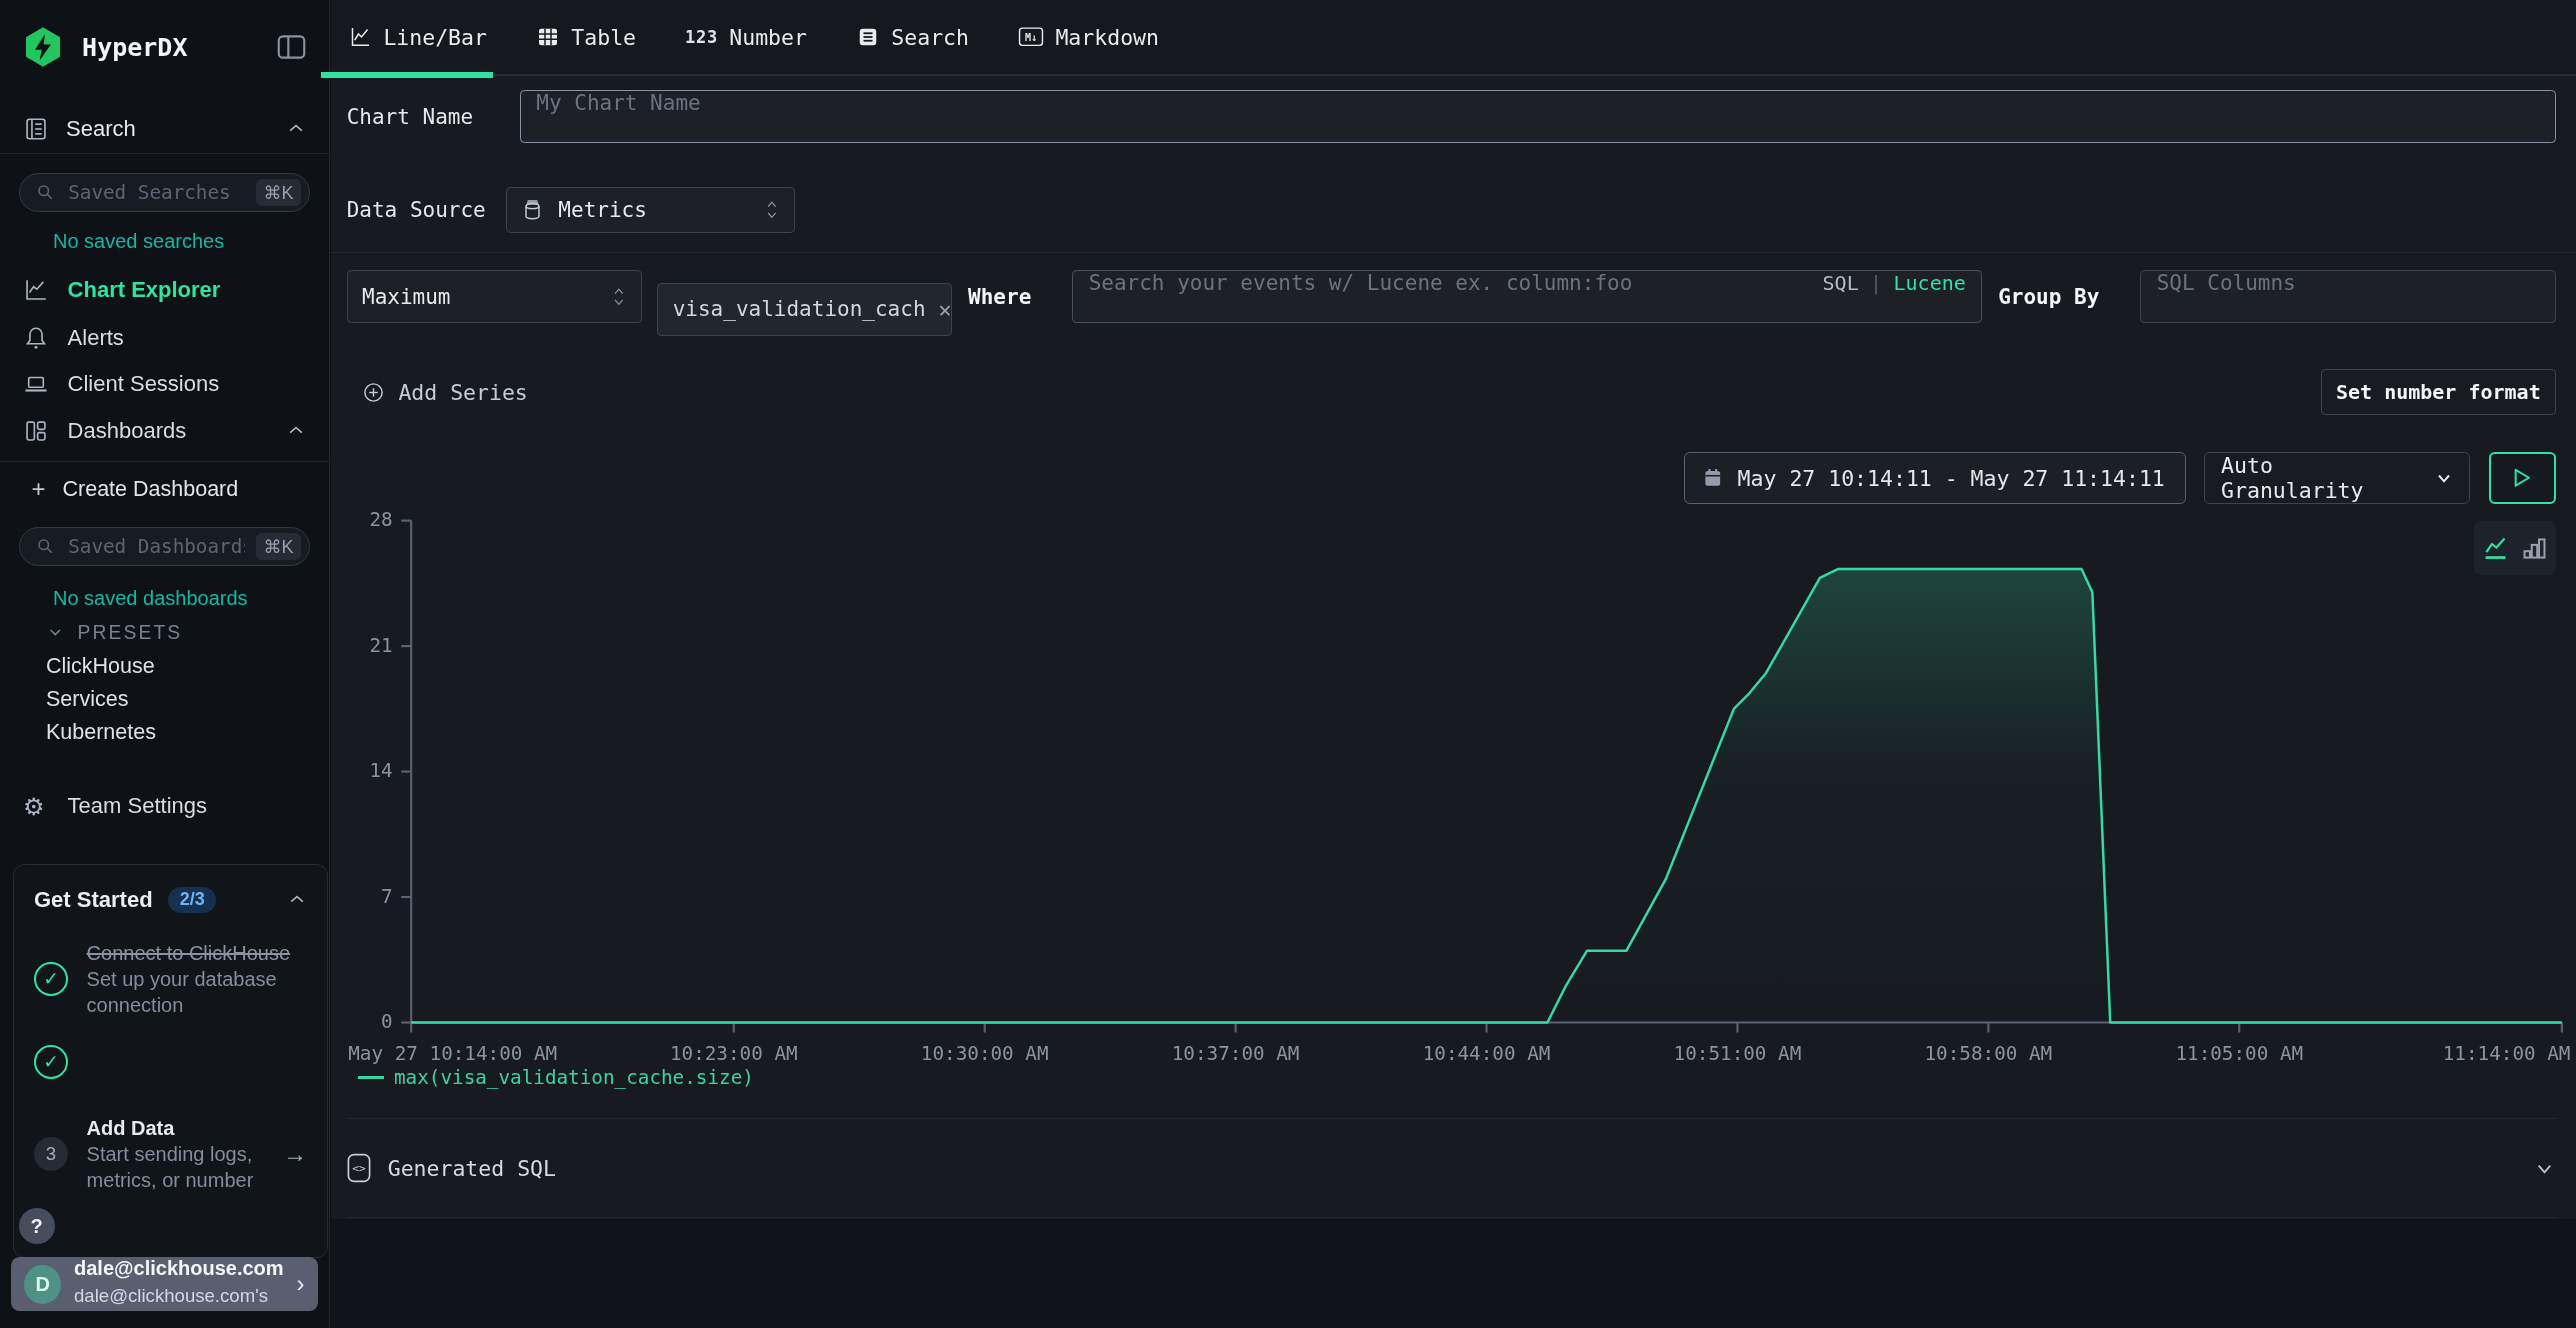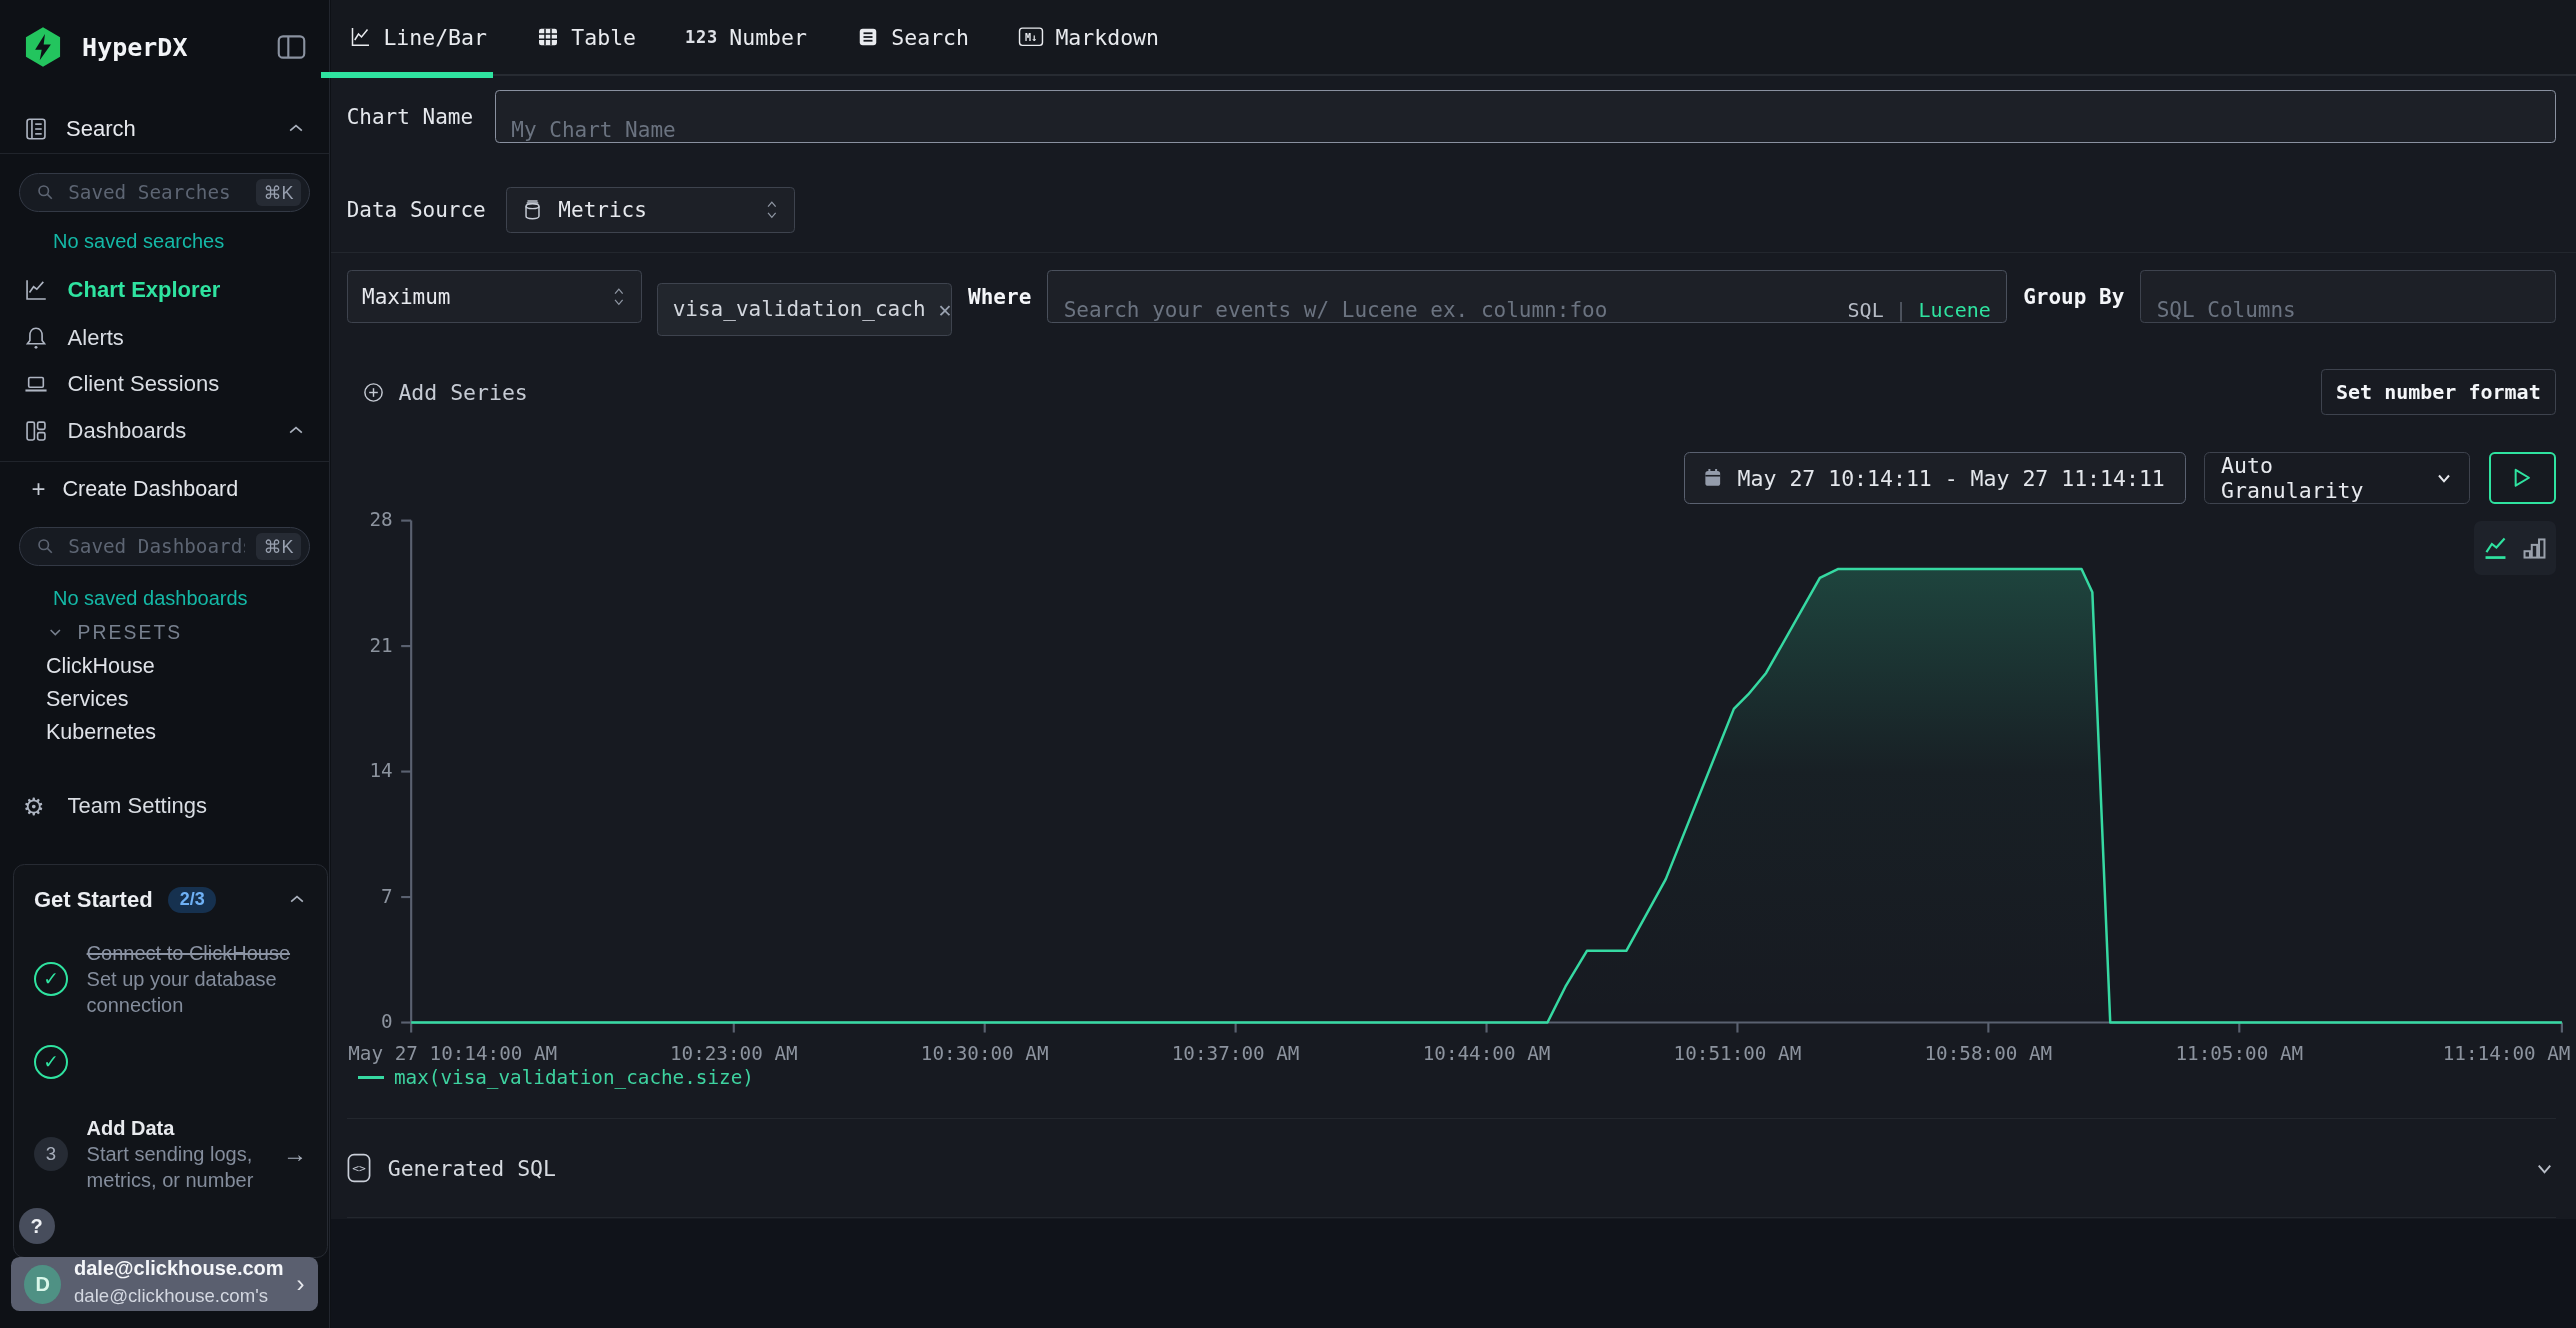--- a/index.html
+++ b/index.html
@@ -88,22 +88,22 @@
   .tab .ticon { display:flex; color:#dfe2e8; }
   .tab.active::after { content:""; position:absolute; left:-27px; right:-5.7px; bottom:-2.9px;
                        height:5.7px; background:#2fe3a0; }
   .num-glyph { font-size:17px; font-weight:bold; letter-spacing:0.7px; }
 
   .form-label { font-family:"DejaVu Sans Mono",monospace; font-size:21px; color:#e4e7ec; }
   .bold-label { font-family:"DejaVu Sans Mono",monospace; font-size:21px; font-weight:bold; color:#f4f6f9; }
   .row { position:absolute; left:15.7px; right:20px; display:flex; align-items:center; }
   .row-chart-name { top:90px; height:53px; gap:21.5px; }
   .tinput { background:#1d2027; border:1.4px solid #3e434e; border-radius:4.3px; height:53px;
-            display:flex; align-items:flex-end; padding:0 15.7px;
-            font-family:"DejaVu Sans Mono",monospace; font-size:21px; color:#dfe3ea; }
+            display:flex; align-items:flex-start; padding:0 15.7px;
+            font-family:"DejaVu Sans Mono",monospace; font-size:21px; color:#dfe3ea;margin-left:25px; }
   .tinput input { flex:1; background:transparent; border:none; outline:none; color:#dfe3ea;
                   font-family:"DejaVu Sans Mono",monospace; font-size:21px; min-width:0; }
   .tinput input::placeholder { color:#6b7380; }
   .focused { border-color:#8a91a0; }
   .row-data-source { top:187px; height:46px; gap:20px; }
   .select { background:#1d2027; border:1.4px solid #3e434e; border-radius:4.3px; height:46px;
             display:flex; align-items:center; gap:14.3px; padding:0 14.3px;
             font-family:"DejaVu Sans Mono",monospace; font-size:21px; color:#e7e9ee; }
   .select .grow { flex:1; }
   .divider { position:absolute; left:0; right:0; border-top:1.4px solid #23272e; }

